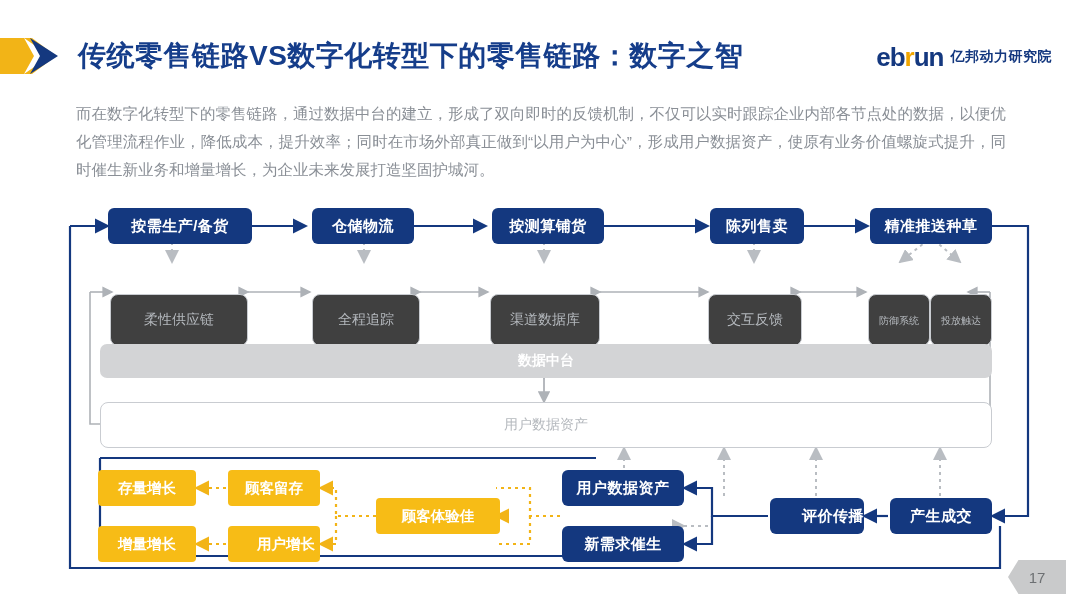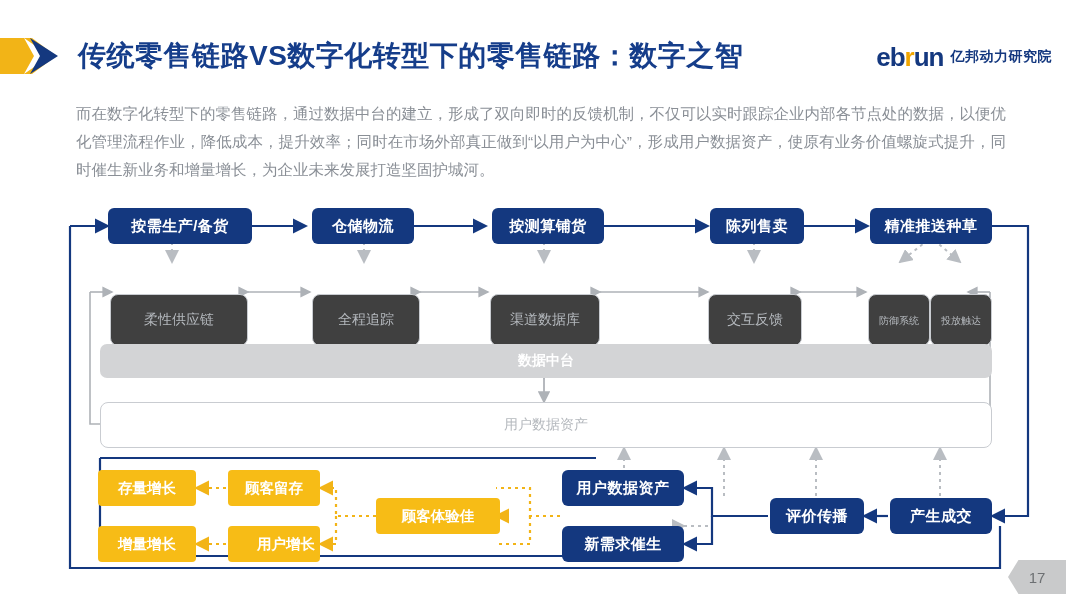--- a/index.html
+++ b/index.html
@@ -214,21 +214,21 @@
       <span>顾客体验佳</span>
     </div>
 
     <div class="box b-blue" style="left:562px;top:274px;width:122px;height:36px;">
       <span>用户数据资产</span>
     </div>
     <div class="box b-blue" style="left:562px;top:330px;width:122px;height:36px;">
       <span>新需求催生</span>
     </div>
 
-    <div class="box b-blue" style="left:770px;top:302px;width:94px;height:36px;">
+    <div class="box b-blue" style="left:770px;top:302px;width:94px;height:36px;justify-content:flex-end;">
       <span>评价传播</span>
     </div>
     <div class="box b-blue" style="left:890px;top:302px;width:102px;height:36px;">
       <span>产生成交</span>
     </div>
 
   </div>
 
   <div class="pagetag">17</div>
 

